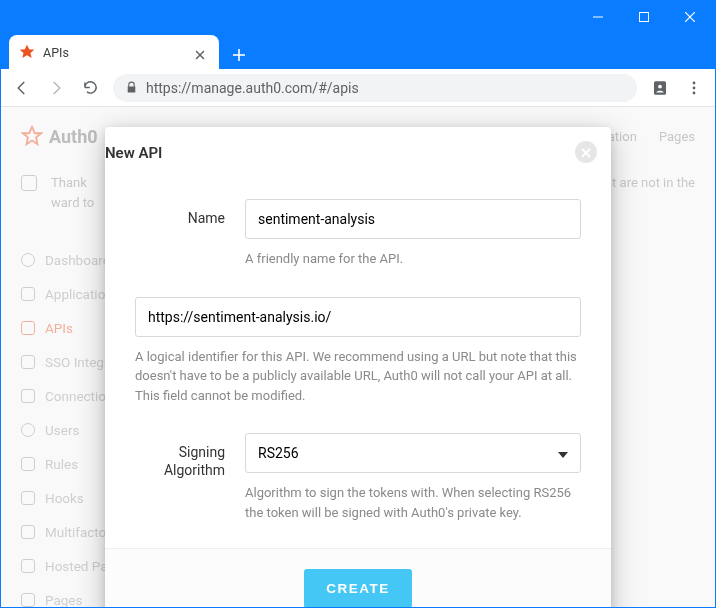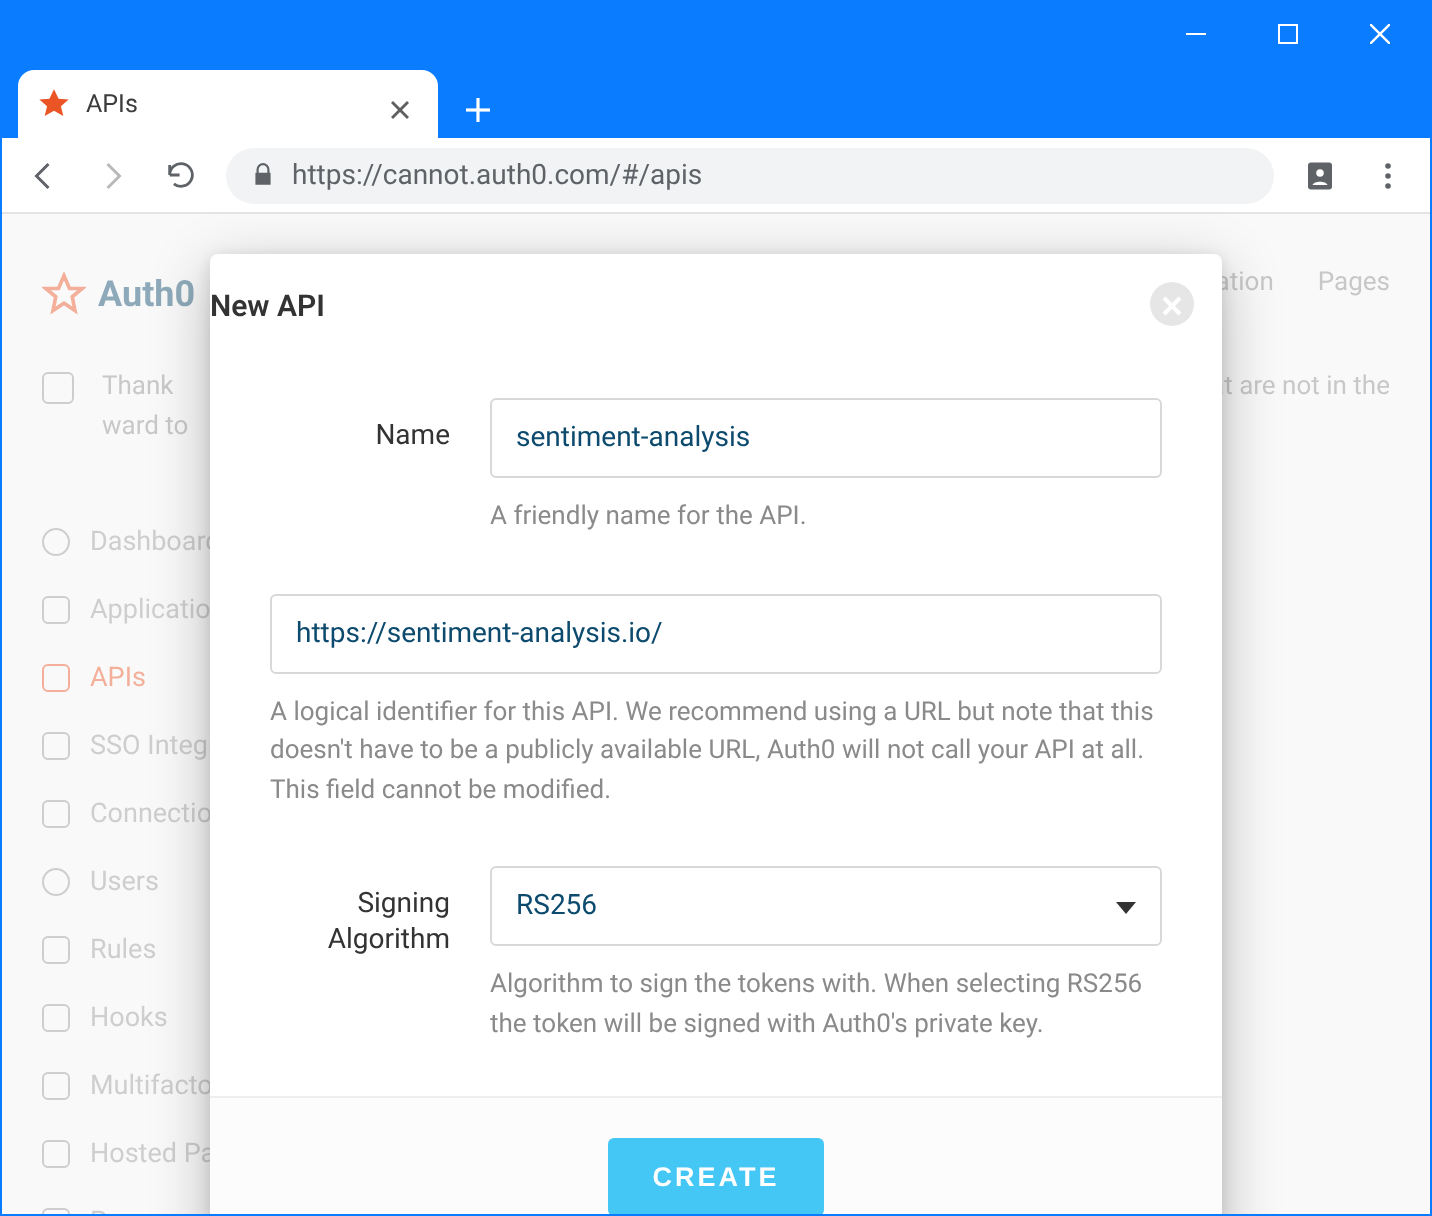--- a/index.html
+++ b/index.html
@@ -25,41 +25,41 @@
   .tbtn.disabled { color: #b9b9b9; }
   .omnibox { flex: 1; height: 28px; background: #f1f3f4; border-radius: 14px; display: flex; align-items: center; padding: 0 12px; gap: 8px; color: #5f6368; font-size: 14px; margin: 0 4px; }
   .omnibox .lock { width: 13px; height: 13px; }
 
   
   .content { position: relative; height: calc(608px - 32px - 36px - 38px); background: #f9f9f9; overflow: hidden; }
 
   
   .bgpage { position: absolute; inset: 0; padding: 18px 20px; filter: opacity(0.45); }
   .bg-header { display: flex; align-items: center; justify-content: space-between; }
-  .bg-logo { display: flex; align-items: center; gap: 6px; color: #0c4a6e; font-weight: 700; font-size: 18px; margin-top: 11px; }
+  .bg-logo { display: flex; align-items: center; gap: 6px; color: #737373; font-weight: 700; font-size: 18px; }
   .bg-logo .mark { width: 22px; height: 22px; }
   .bg-menu { display: flex; gap: 22px; color: #8a8a8a; font-size: 13px; }
   .bg-notice { margin-top: 26px; display: flex; gap: 14px; color: #8c8c8c; font-size: 13px; line-height: 1.5; }
   .bg-sidebar { margin-top: 40px; display: flex; flex-direction: column; gap: 18px; }
   .bg-side-item { display: flex; align-items: center; gap: 10px; color: #9a9a9a; font-size: 13.5px; }
   .bg-side-item.active { color: #eb5424; }
   .bg-side-item .pic { width: 14px; height: 14px; border: 1.5px solid currentColor; border-radius: 3px; }
   .bg-side-item .picc { width: 14px; height: 14px; border: 1.5px solid currentColor; border-radius: 50%; }
 
   
   .modal { position: absolute; left: 104px; top: 20px; width: 506px; background: #fff; border-radius: 4px; box-shadow: 0 8px 30px rgba(0,0,0,0.25), 0 2px 8px rgba(0,0,0,0.12); display: flex; flex-direction: column; }
   .modal-header { height: 52px; display: flex; align-items: center; position: relative; }
   .modal-title { font-size: 15px; font-weight: 600; color: #333; }
   .modal-close { position: absolute; right: 14px; top: 14px; width: 22px; height: 22px; border-radius: 50%; background: #e6e6e6; color: #fff; display: flex; align-items: center; justify-content: center; }
   .modal-body { padding: 20px 30px 26px 30px; }
   .field { display: flex; gap: 20px; margin-bottom: 28px; }
   .field:last-child { margin-bottom: 0; }
   .flabel { width: 90px; text-align: right; font-size: 14px; color: #333; font-weight: 400; padding-top: 10px; line-height: 1.3; }
   .fcontrol { flex: 1; }
-  .fcontrol input.text, .fcontrol .select { width: 100%; height: 40px; border: 1px solid #d8d8d8; border-radius: 3px; padding: 0 12px; font-size: 14px; color: #0c4a6e; background: #fff; font-family: inherit; }
+  .fcontrol input.text, .fcontrol .select { width: 100%; height: 40px; border: 1px solid #d8d8d8; border-radius: 3px; padding: 0 12px; font-size: 14px; color: #000000; background: #fff; font-family: inherit; }
   .fcontrol .select { display: flex; align-items: center; justify-content: space-between; }
   .fcontrol .select .arrow { color: #333; }
   .fhelp { margin-top: 10px; font-size: 13px; color: #8a8a8a; line-height: 1.5; }
   .modal-footer { border-top: 1px solid #eee; padding: 20px; display: flex; justify-content: center; background:#fcfcfc; border-radius:0 0 4px 4px;}
   .btn-create { background: #44c7f4; color: #fff; font-size: 13.5px; font-weight: 700; letter-spacing: 1.5px; border: none; padding: 12px 22px; border-radius: 3px; }
 </style>
 </head>
 <body>
 
 <div class="titlebar">
@@ -119,21 +119,21 @@
     <svg width="17" height="17" viewBox="0 0 24 24">
         <path d="M4 12a8 8 0 1 1 3 6.2M4 12V5m0 7h7" fill="none" stroke="#5f6368" stroke-width="2"></path>
       </svg>
   </div>
   <div class="omnibox">
     <span class="lock">
       <svg viewBox="0 0 24 24" width="13" height="13">
           <path fill="#5f6368" d="M6 10V7a6 6 0 1 1 12 0v3h1v11H5V10h1zm2 0h8V7a4 4 0 1 0-8 0v3z"></path>
         </svg>
     </span>
-    <span>https://cannot.auth0.com/#/apis</span>
+    <span>https://manage.auth0.com/#/apis</span>
   </div>
   <div class="tbtn">
     <svg width="18" height="18" viewBox="0 0 24 24">
         <rect x="4" y="3" width="16" height="18" rx="2" fill="#5f6368"></rect>
         <circle cx="12" cy="10" r="2.5" fill="#fff"></circle>
         <path d="M7 18c1-3 9-3 10 0" fill="#fff"></path>
       </svg>
   </div>
   <div class="tbtn">
     <svg width="16" height="16" viewBox="0 0 16 16">

